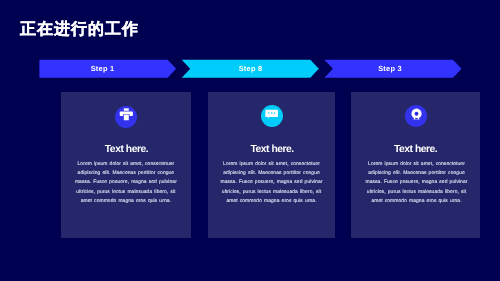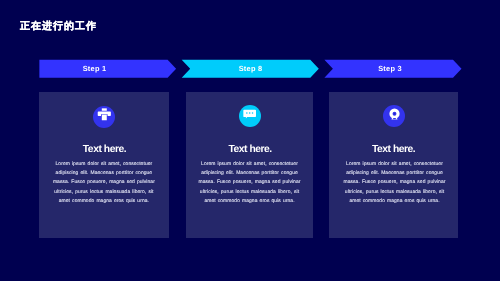--- a/index.html
+++ b/index.html
@@ -1,45 +1,45 @@
 <!DOCTYPE html>
 <html><head>
 <meta charset="utf-8">
 <style>
   html,body{margin:0;padding:0;}
   body{width:500px;height:281px;overflow:hidden;background:#000050;
        font-family:"Liberation Sans",sans-serif;-webkit-font-smoothing:antialiased;text-rendering:geometricPrecision;}
   .slide{position:relative;width:500px;height:281px;background:#000050;overflow:hidden;}
 
-  .title{position:absolute;left:19.9px;top:21.8px;font-size:10px;font-weight:bold;
+  .title{position:absolute;left:19.9px;top:21.8px;font-size:16px;font-weight:bold;
          color:#ffffff;letter-spacing:1.02px;line-height:1;-webkit-text-stroke:0.28px #ffffff;}
 
   .steps{position:absolute;left:0;top:0;width:500px;height:281px;pointer-events:none;}
   .step-label{position:absolute;font-size:7.4px;font-weight:bold;color:#ffffff;
               letter-spacing:.25px;text-align:center;line-height:1;}
 
-  .card{position:absolute;background:#25276a;}
+  .card{position:absolute;background:#25276a;margin-left:22px;}
   .icon-circle{position:absolute;border-radius:50%;display:flex;align-items:center;justify-content:center;}
   .card-title{position:absolute;text-align:center;text-indent:1.2px;font-size:10.3px;letter-spacing:-0.45px;font-weight:bold;color:#ffffff;line-height:1;}
   .card-body{position:absolute;text-align:center;font-size:4.95px;line-height:9.25px;letter-spacing:0.08px;word-spacing:0.6px;color:#e2e4f4;-webkit-text-stroke:0.1px #e2e4f4;}
 </style>
 </head>
 <body>
 
 <div class="slide">
 
   <div class="title">正在进行的工作</div>
 
   <svg class="steps" width="500" height="281" viewBox="0 0 500 281">
     <path id="arrow1" d="M39.4 59.7 H167.6 L176.1 68.7 L167.6 77.7 H39.4 Z" fill="#3333ff"></path>
     <path id="arrow2" d="M181.7 59.7 H310.3 L318.8 68.7 L310.3 77.7 H181.7 L190.2 68.7 Z" fill="#00ccfb"></path>
     <path id="arrow3" d="M324.4 59.7 H453 L461.5 68.7 L453 77.7 H324.4 L332.9 68.7 Z" fill="#3333ff"></path>
   </svg>
 
-  <div class="step-label" style="left:26px;top:64.8px;width:137px;">Step 1</div>
+  <div class="step-label" style="left:34px;top:64.8px;width:137px;">Step 1</div>
   <div class="step-label" style="left:182.5px;top:64.8px;width:136px;">Step 8</div>
   <div class="step-label" style="left:322px;top:64.8px;width:136px;">Step 3</div>
 
   <div class="card" style="left:39.4px;top:92px;width:129.2px;height:145.7px;">
     <div class="icon-circle" style="left:53.8px;top:13.6px;width:22px;height:22px;background:#3333ee;">
       <svg width="14.6" height="14.6" viewBox="0 0 24 24" fill="#ffffff" style="position:relative;top:-2.2px">
         <path d="M7.9 2.2h8.2v4.0H7.9z"></path>
         <path d="M2.4 7.3h19.2a1.2 1.2 0 0 1 1.2 1.2v5.0a1.2 1.2 0 0 1-1.2 1.2h-4.2v-2.6H6.6v2.6H2.4a1.2 1.2 0 0 1-1.2-1.2v-5.0a1.2 1.2 0 0 1 1.2-1.2z"></path>
         <path d="M7.9 12.6h8.2v9.2H7.9z"></path>
       </svg>

